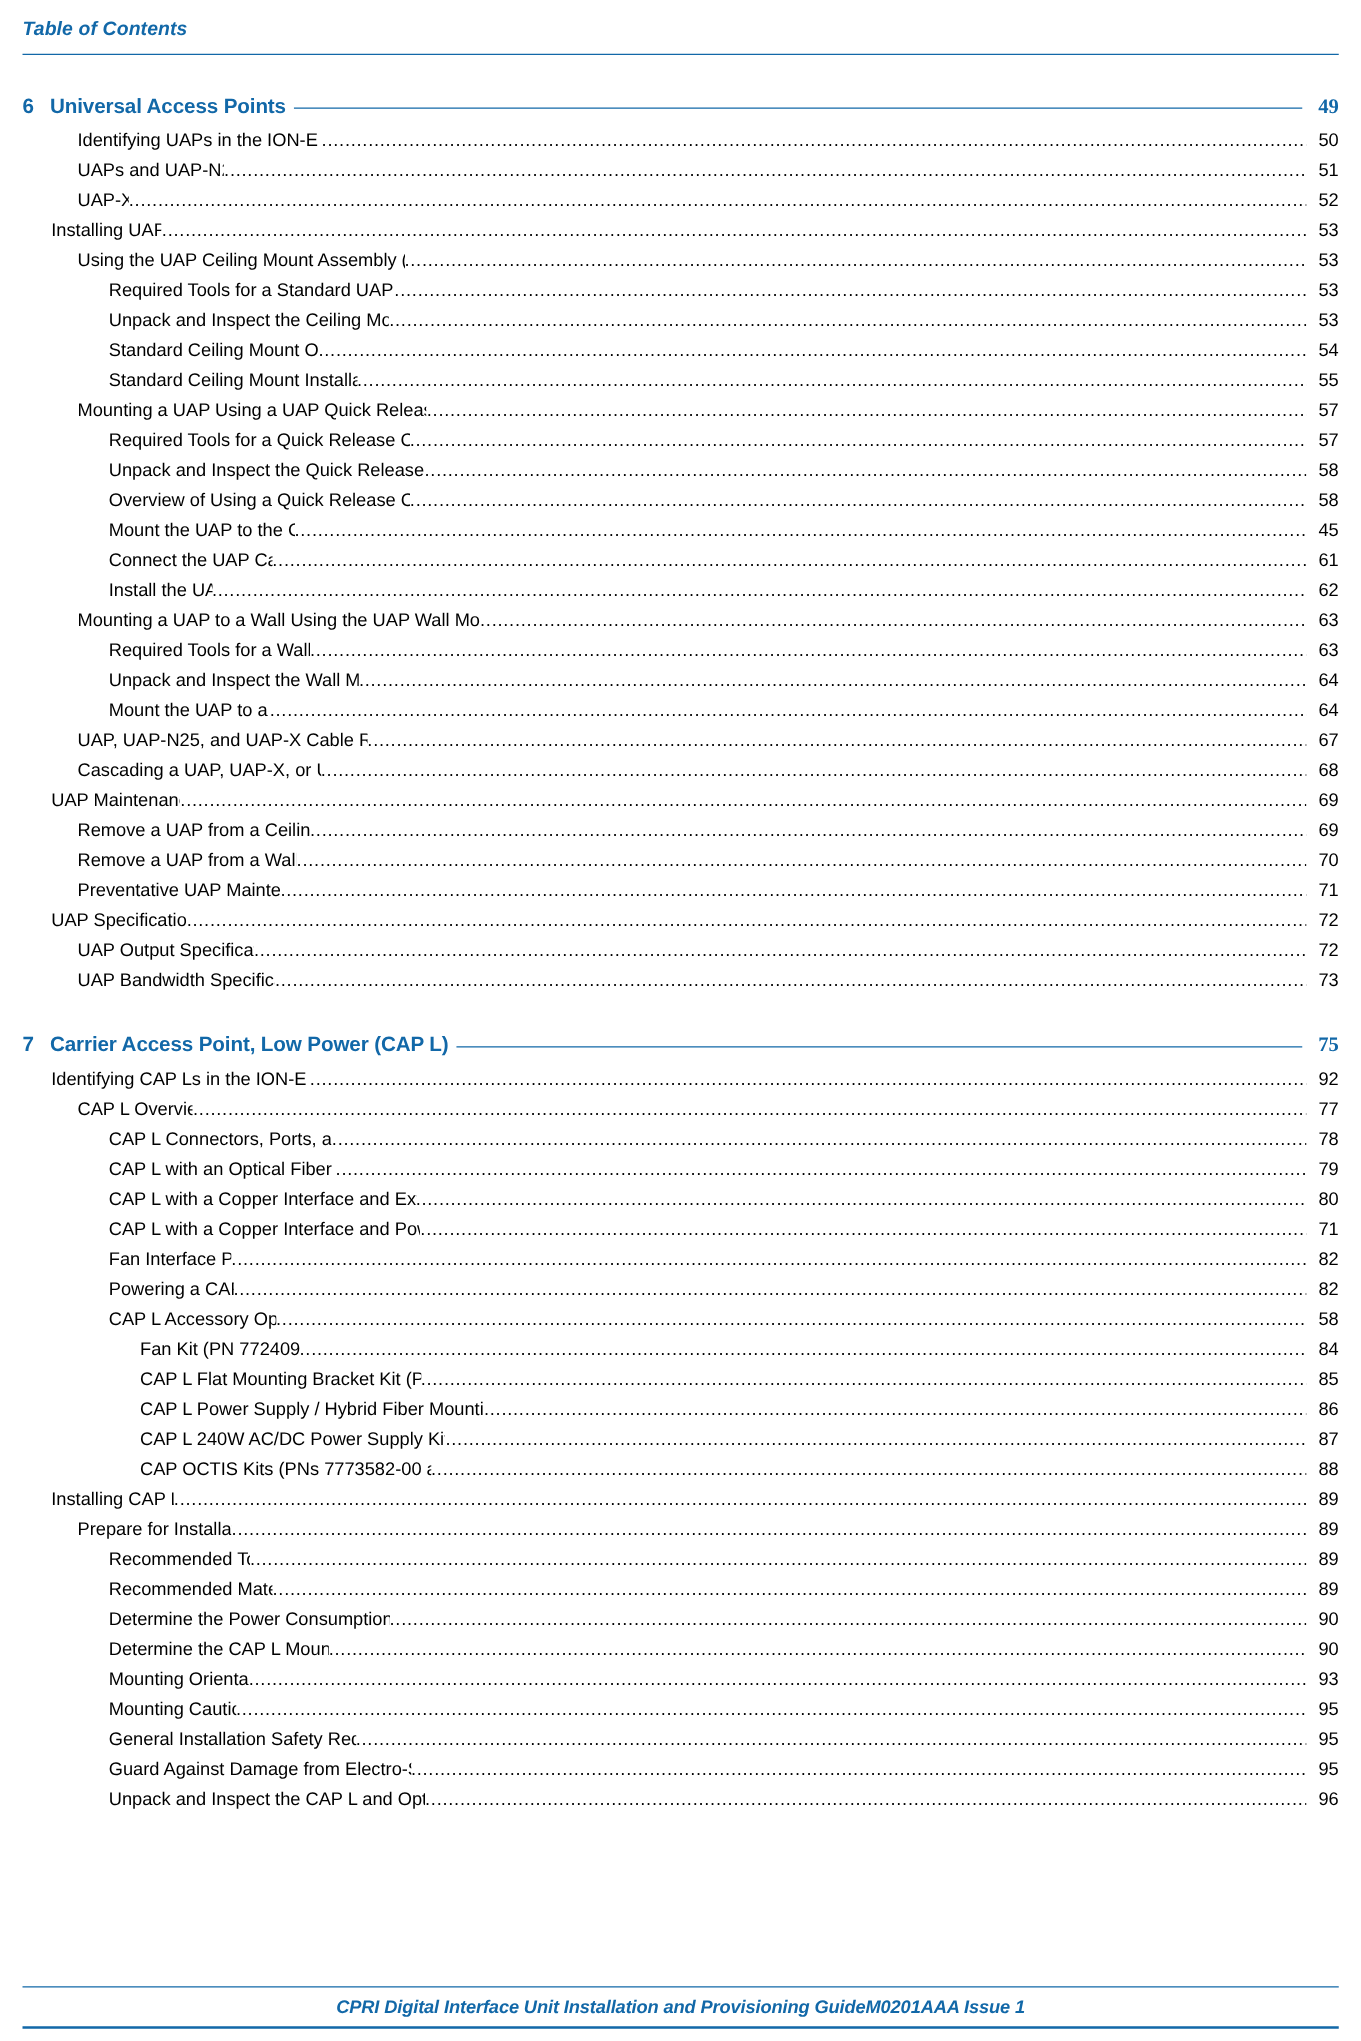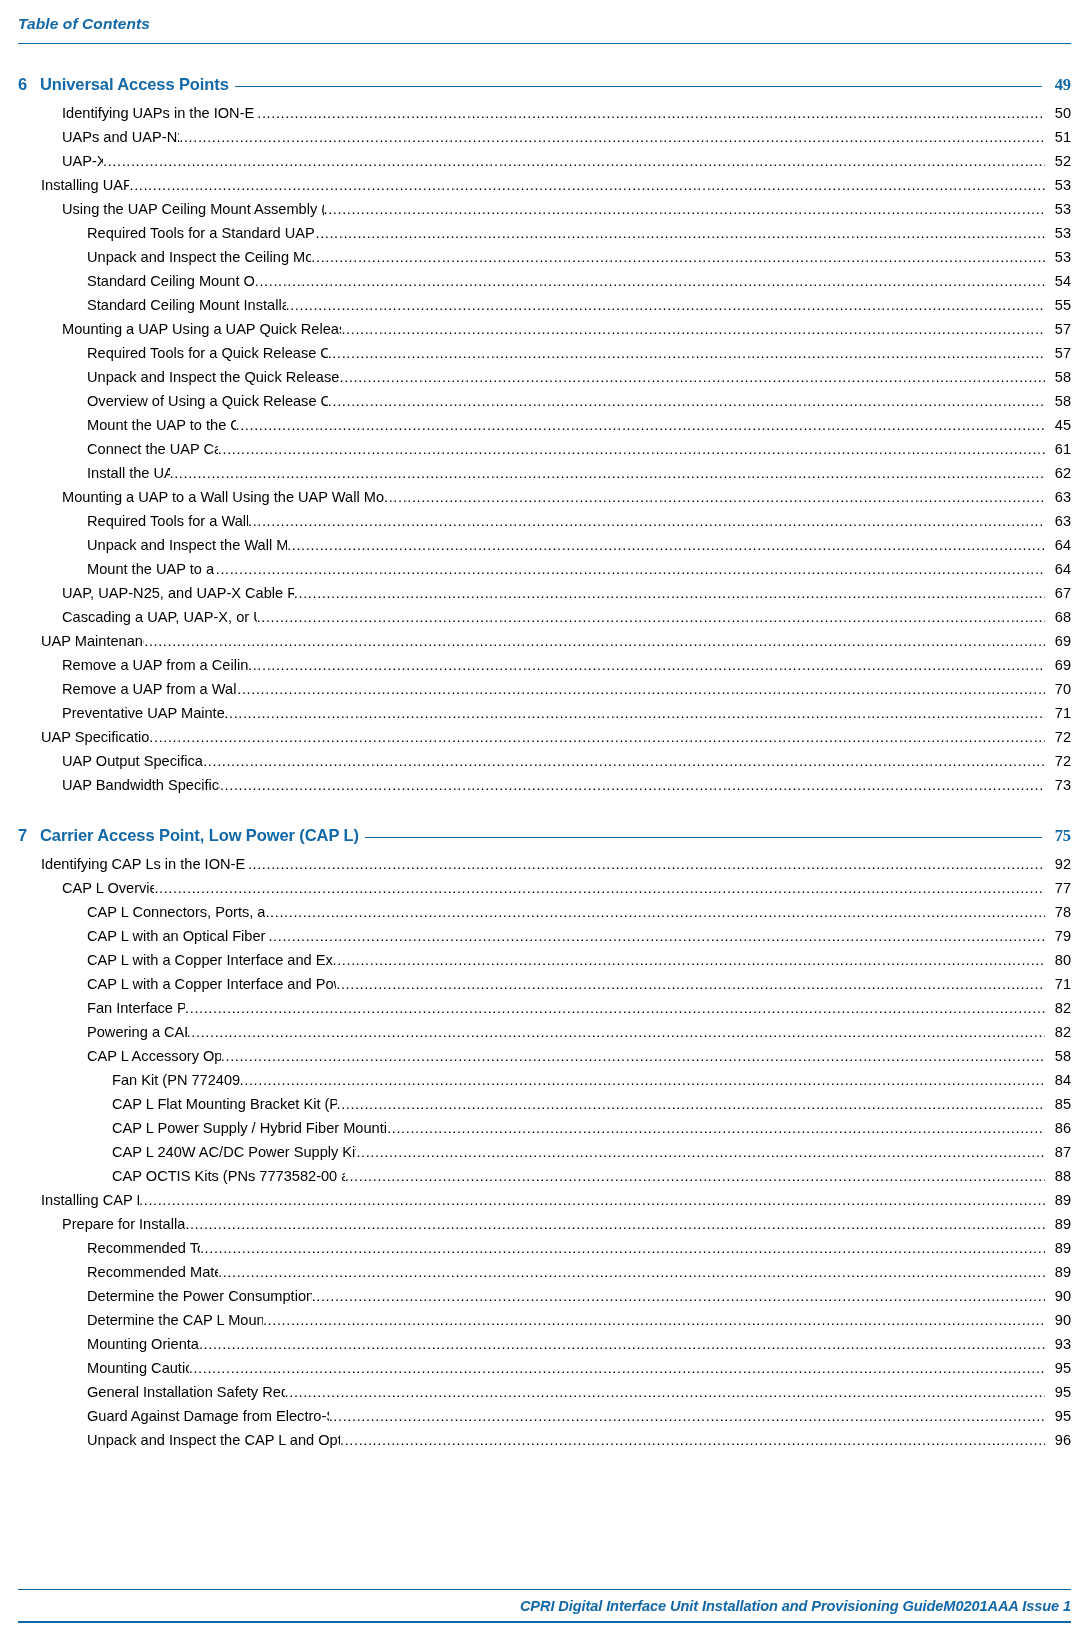--- a/index.html
+++ b/index.html
@@ -136,21 +136,21 @@
   .footer-rule-top {
     border-top: 1.6px solid #1268a8;
     margin-bottom: 5px;
   }
   .footer-rule-bottom {
     border-top: 2.2px solid #1268a8;
     margin-top: 4px;
   }
   .footer-line {
     display: flex;
-    justify-content: flex-end;
+    justify-content: center;
     font-style: italic;
     font-weight: bold;
     font-size: 14.6px;
     color: #1268a8;
     line-height: 22px;
     letter-spacing: -0.1px;
   }
 </style>
 </head>
 <body>

